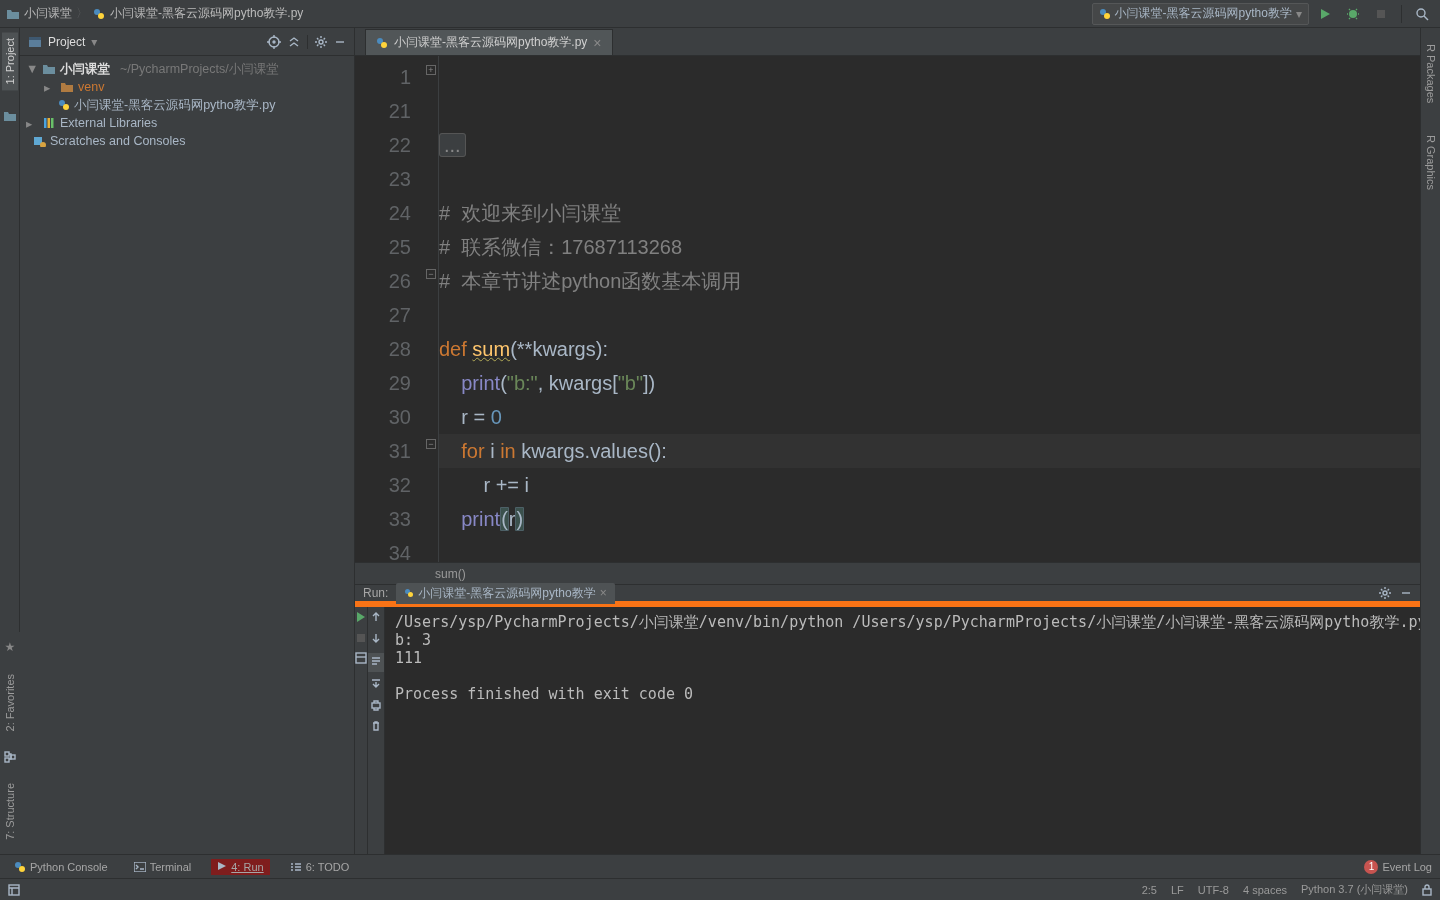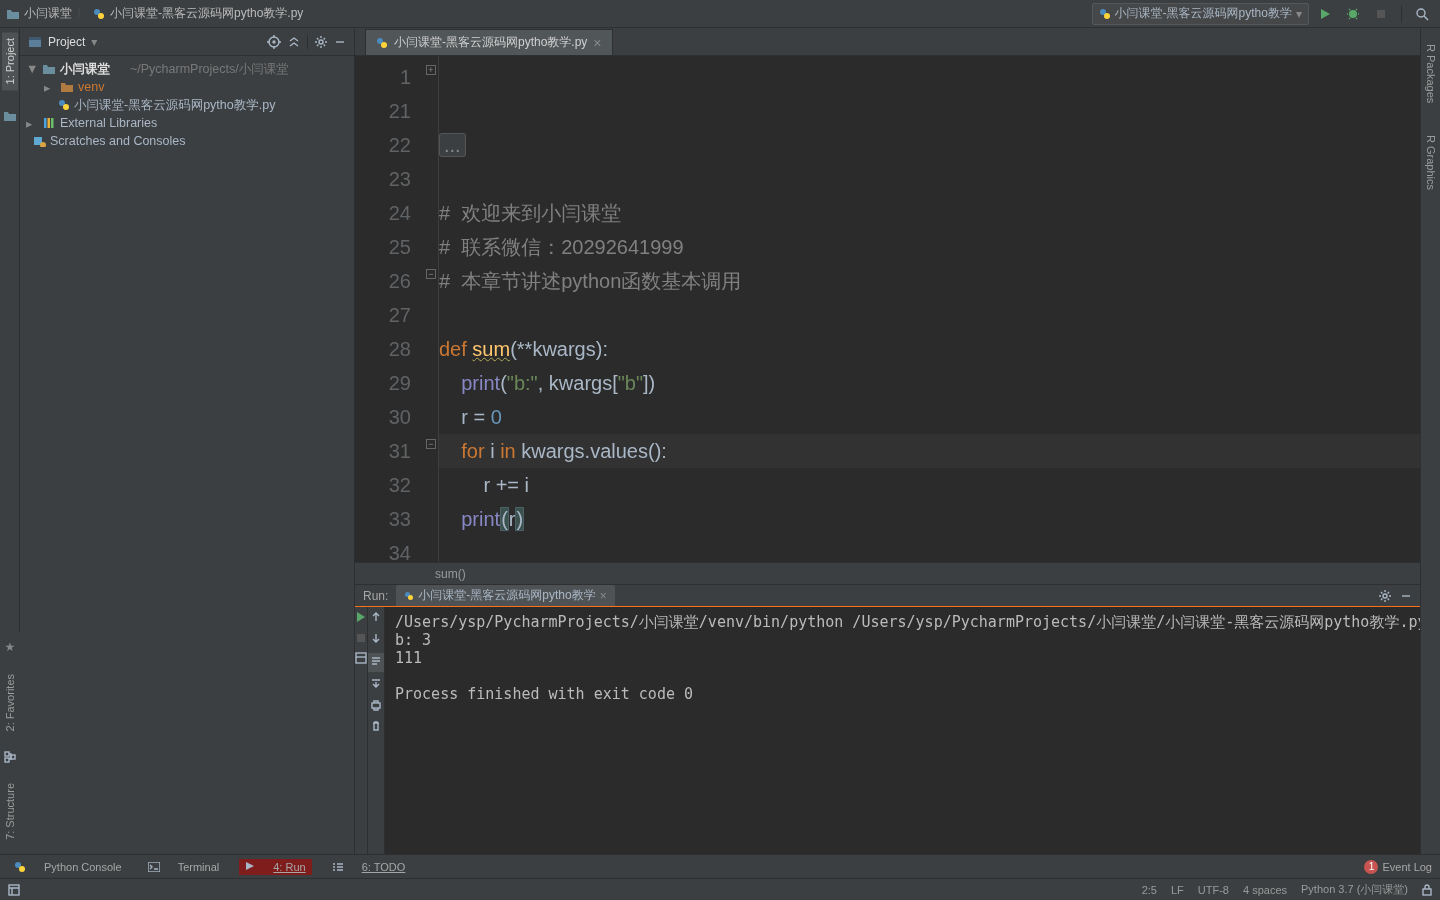--- a/index.html
+++ b/index.html
@@ -48,33 +48,33 @@
 .cmt { color:#808080; }
 .bracket-match { border:1px solid #4d6067; background:#3b514d; border-radius:1px; }
 .underline-warn { text-decoration:underline wavy #b0a956; text-decoration-thickness:1px; }
 
 .editor-crumb { height:22px; border-top:1px solid #2d2f30; background:#3c3f41; display:flex; align-items:center; padding:0 14px 0 80px; color:#9a9a9a; font-size:12px; }
 
 .right-gutter { width:20px; background:#3c3f41; border-left:1px solid #2d2f30; display:flex; flex-direction:column; align-items:center; padding-top:10px; gap:20px; }
 
 
 .run-window { height:270px; display:flex; flex-direction:column; border-top:1px solid #2d2f30; }
-.run-header { height:22px; background:#3c3f41; display:flex; align-items:center; padding:0 8px; gap:8px; border-bottom:1px solid #f97316; }
+.run-header { height:22px; background:#3c3f41; display:flex; align-items:center; padding:0 8px; gap:8px; border-bottom:6px solid #f97316; }
 .run-header .rtitle { color:#a6a6a6; }
 .run-tab { background:#4e5254; padding:2px 8px; border-radius:2px 2px 0 0; display:flex; align-items:center; gap:4px; font-size:12px; }
 .run-tab .close { color:#8a8a8a; }
 .run-header .spacer { flex:1; }
 .run-body { flex:1; display:flex; background:#2b2b2b; }
 .run-toolbar { width:22px; background:#3c3f41; display:flex; flex-direction:column; align-items:center; padding-top:4px; gap:6px; border-right:1px solid #2d2f30; }
 .run-toolbar2 { width:22px; background:#3c3f41; display:flex; flex-direction:column; align-items:center; padding-top:4px; gap:6px; border-right:1px solid #2d2f30; }
 .console { flex:1; font-family:Menlo,Consolas,monospace; font-size:15px; line-height:18px; padding:6px 10px; color:#bbbbbb; white-space:pre; }
 
 
 .bottom-tabs { height:24px; background:#3c3f41; border-top:1px solid #2d2f30; display:flex; align-items:center; padding:0 8px; gap:14px; font-size:11px; color:#a6a6a6; }
-.bottom-tabs .tab { display:flex; align-items:center; gap:18px; padding:2px 6px;text-align:right; }
+.bottom-tabs .tab { display:flex; align-items:center; gap:4px; padding:2px 6px;text-align:right; }
 .bottom-tabs .tab.active { background:#7f1d1d; }
 .bottom-tabs .spacer { flex:1; }
 .event-log { display:flex; align-items:center; gap:4px; }
 .badge { background:#c75450; color:#fff; border-radius:50%; width:14px; height:14px; font-size:10px; display:flex; align-items:center; justify-content:center; }
 
 
 .statusbar { height:22px; background:#3c3f41; border-top:1px solid #2d2f30; display:flex; align-items:center; padding:0 8px; font-size:11px; color:#9a9a9a; gap:14px; }
 .statusbar .spacer { flex:1; }
 .status-msg { display:flex; align-items:center; gap:6px; }
 
@@ -187,21 +187,21 @@
     </div>
     <div class="tree">
       <div class="tree-row">
         <span style="color:#888;width:12px">▼</span>
         <span class="icon">
             <svg width="14" height="12">
               <path d="M1 2h4l1 2h7v7H1z" fill="#6b8e9e" stroke="none"></path>
             </svg>
           </span>
         <b style="color:#ddd">小闫课堂</b>
-        <span class="muted" style="margin-left:16px">~/PycharmProjects/小闫课堂</span>
+        <span class="muted" style="margin-left:6px">~/PycharmProjects/小闫课堂</span>
       </div>
       <div class="tree-row" style="padding-left:24px">
         <span style="color:#888;width:12px">▸</span>
         <span class="icon">
             <svg width="14" height="12">
               <path d="M1 2h4l1 2h7v7H1z" fill="#b07b41" stroke="none"></path>
             </svg>
           </span>
         <span class="orange">venv</span>
       </div>
@@ -271,21 +271,21 @@
       <div class="fold-col">
         <div style="position:absolute;top:9px;width:10px;height:10px;border:1px solid #666;left:1px;font-size:9px;line-height:8px;text-align:center;color:#888">+</div>
         <div style="position:absolute;top:213px;width:10px;height:10px;border:1px solid #666;left:1px;font-size:9px;line-height:8px;text-align:center;color:#888">−</div>
         <div style="position:absolute;top:383px;width:10px;height:10px;border:1px solid #666;left:1px;font-size:9px;line-height:8px;text-align:center;color:#888">−</div>
       </div>
       <div class="code">
         <div class="hl-line" style="top:378px"></div>
 <pre><span class="fold-dots">...</span>
 
 <span class="cmt">#  欢迎来到小闫课堂</span>
-<span class="cmt">#  联系微信：20292641999</span>
+<span class="cmt">#  联系微信：17687113268</span>
 <span class="cmt">#  本章节讲述python函数基本调用</span>
 
 <span class="kw">def </span><span class="fn underline-warn">sum</span><span>(**kwargs):</span>
     <span class="builtin">print</span><span>(</span><span class="str">"b:"</span><span>, kwargs[</span><span class="str">"b"</span><span>])</span>
     <span>r = </span><span class="num">0</span>
     <span class="kw">for </span><span>i </span><span class="kw">in </span><span>kwargs.values():</span>
         <span>r += i</span>
     <span class="builtin">print</span><span class="bracket-match">(</span><span>r</span><span class="bracket-match">)</span>
 
 
@@ -409,21 +409,21 @@
           <path d="M1 1l8 4-8 4z" fill="#a9b7c6" stroke="none"></path>
         </svg></span>
     <span style="text-decoration:underline">4: Run</span>
   </div>
   <div class="tab">
     <span class="icon">
         <svg width="12" height="10">
           <path d="M1 2h2M1 5h2M1 8h2M5 2h6M5 5h6M5 8h6"></path>
         </svg>
       </span>
-    <span style="text-decoration:underline">6: TODO</span>
+    <span style="">6: TODO</span>
   </div>
   <div class="spacer"></div>
   <div class="event-log">
     <span class="badge">1</span>
     <span>Event Log</span>
   </div>
 </div>
 
 <div class="statusbar">
   <span class="icon">

